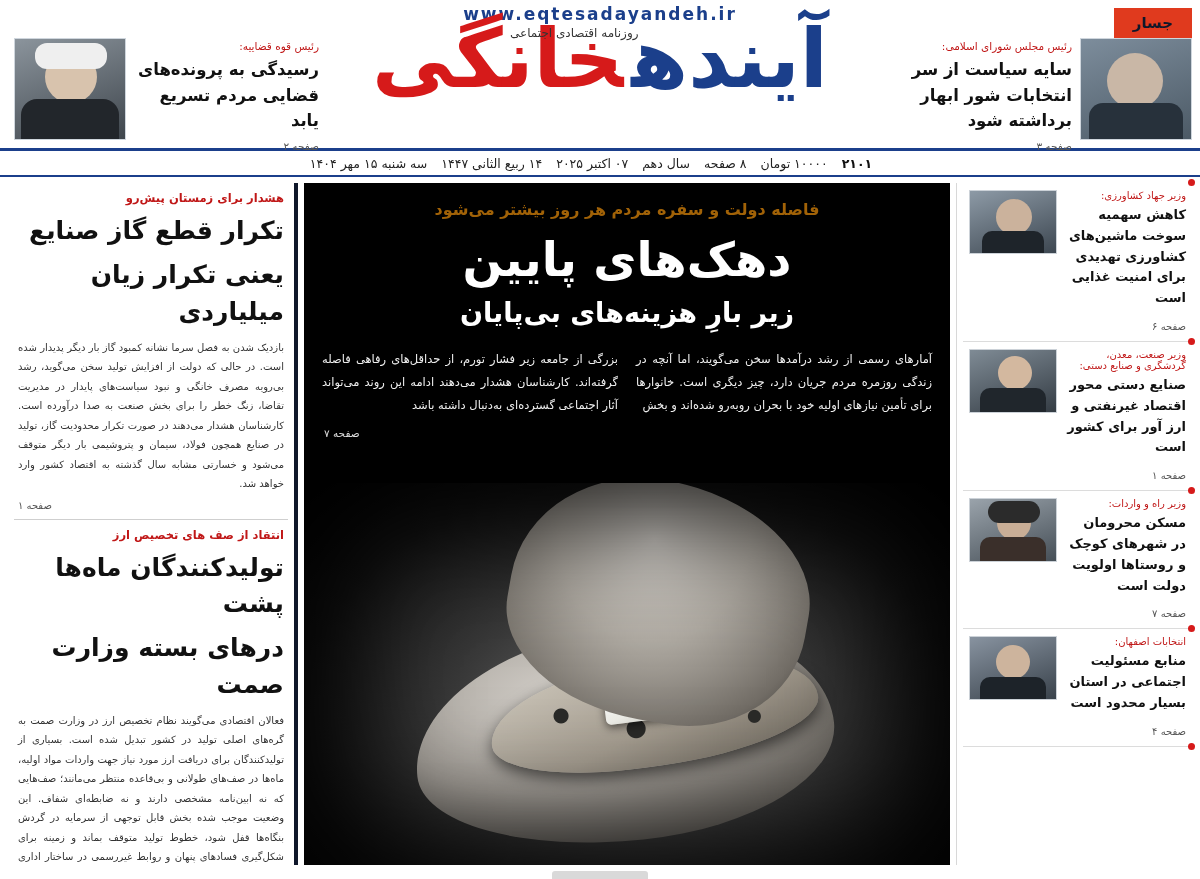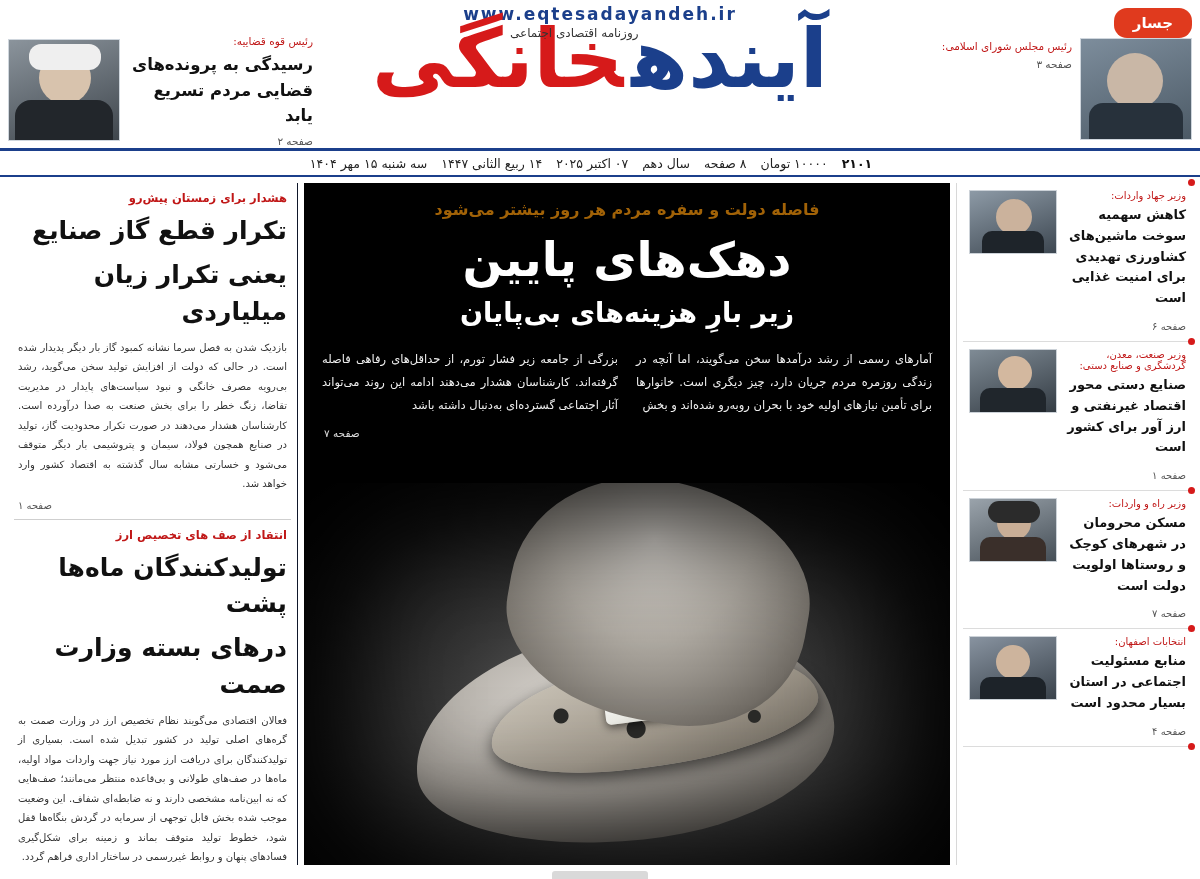--- a/index.html
+++ b/index.html
@@ -27,29 +27,29 @@
     letter-spacing:-2px;
   }
   .logo .blue{color:#1b3f8b;margin-left:8px;}
   .logo .red{color:#d61a1a;}
   .logo-sub{
     position:absolute;top:8px;left:50%;transform:translateX(-90px);
     font-size:12px;color:#333;writing-mode:horizontal-tb;
   }
   .kiosk-badge{
     position:absolute;top:8px;right:8px;width:78px;height:30px;
-    background:#e03a1e;color:#ffffff;font-size:15px;font-weight:bold;
-    display:flex;align-items:center;justify-content:center;border-radius:13px;
+    background:#e03a1e;color:#0f172a;font-size:15px;font-weight:bold;
+    display:flex;align-items:center;justify-content:center;border-radius:0;
   }
   .corner-story{
     position:absolute;top:38px;width:305px;height:104px;
     display:flex;gap:8px;
   }
   .corner-left{right:8px;}
-  .corner-right{left:8px;flex-direction:row-reverse;align-items:center;}
+  .corner-right{left:14px;flex-direction:row-reverse;}
   .corner-photo{
     width:110px;height:100px;flex:0 0 110px;background:#8a98a6;
     border:1px solid #cfd6dd;overflow:hidden;position:relative;
   }
   .corner-text{flex:1;text-align:right;padding-top:2px;}
   .corner-kicker{font-size:10.5px;color:#c01717;margin-bottom:5px;}
   .corner-title{font-size:16.5px;font-weight:bold;line-height:1.55;color:#111;}
   .corner-page{font-size:10.5px;color:#555;margin-top:6px;}
 
   .rule-blue{height:3px;background:#1b3f8b;width:1200px;}
@@ -145,21 +145,21 @@
   }
   .cheese{
     position:absolute;left:300px;bottom:150px;width:72px;height:40px;
     background:linear-gradient(160deg,#ffffff 0%,#efefe9 60%,#cfcfc7 100%);
     border-radius:5px;transform:rotate(-7deg);
     box-shadow:0 3px 8px rgba(0,0,0,.55);
   }
   .vignette{position:absolute;inset:0;box-shadow:inset 0 0 120px 40px rgba(0,0,0,.85);}
 
   
-  .col-left{width:284px;border-right:1px solid #0f172a;padding-right:6px;text-align:right;}
+  .col-left{width:284px;border-right:4px solid #0f172a;padding-right:6px;text-align:right;}
   .art{padding:4px 4px 8px;border-bottom:1px solid #cfcfcf;}
   .art:last-child{border-bottom:none;}
   .art-kicker{font-size:11.5px;color:#c01717;font-weight:bold;margin:4px 0 6px;}
   .art-title{font-size:25px;font-weight:bold;line-height:1.45;color:#111;margin-top:8px;}
   .art-body{font-size:10px;line-height:1.95;color:#333;text-align:justify;margin-top:8px;}
   .art-page{font-size:10px;color:#555;margin-top:6px;text-align:left;}
 
   .bottom-bar{position:absolute;bottom:0;left:0;width:1200px;height:14px;background:#fff;}
   .bottom-tab{
     position:absolute;bottom:0;left:50%;transform:translateX(-50%);
@@ -185,20 +185,21 @@
     </div>
 
     <div class="corner-story corner-left">
       <div class="corner-photo">
         <div style="position:absolute;inset:0;background:linear-gradient(160deg,#7d8d9c,#4c5a66);"></div>
         <div style="position:absolute;left:26px;top:14px;width:56px;height:56px;border-radius:50%;background:#c9b7a6;"></div>
         <div style="position:absolute;left:8px;top:64px;width:94px;height:40px;border-radius:14px 14px 0 0;background:#27313b;"></div>
       </div>
       <div class="corner-text">
         <div class="corner-kicker">رئیس مجلس شورای اسلامی:</div>
+        <div class="corner-title">سایه سیاست از سر انتخابات شور ابهار برداشته شود</div>
         <div class="corner-page">صفحه ۳</div>
       </div>
     </div>
 
     <div class="corner-story corner-right">
       <div class="corner-photo">
         <div style="position:absolute;inset:0;background:linear-gradient(160deg,#8b949c,#3f464d);"></div>
         <div style="position:absolute;left:30px;top:12px;width:52px;height:52px;border-radius:50%;background:#d8c3ad;"></div>
         <div style="position:absolute;left:20px;top:4px;width:72px;height:26px;border-radius:12px;background:#efefef;"></div>
         <div style="position:absolute;left:6px;top:60px;width:98px;height:44px;border-radius:16px 16px 0 0;background:#22262b;"></div>
@@ -224,21 +225,21 @@
   </div>
 
   <div class="content">
 
     <div class="col col-right">
 
       <div class="side-item">
         <div class="dot"></div>
         <div class="side-row">
           <div class="side-text">
-            <div class="side-kicker">وزیر جهاد واردات:</div>
+            <div class="side-kicker">وزیر جهاد کشاورزی:</div>
             <div class="side-title">کاهش سهمیه سوخت ماشین‌های کشاورزی تهدیدی برای امنیت غذایی است</div>
             <div class="side-page">صفحه ۶</div>
           </div>
           <div class="side-photo">
             <div style="position:absolute;inset:0;background:linear-gradient(160deg,#8d9aa6,#3d4751);"></div>
             <div style="position:absolute;left:26px;top:8px;width:36px;height:36px;border-radius:50%;background:#cbb29c;"></div>
             <div style="position:absolute;left:12px;top:40px;width:62px;height:24px;border-radius:10px 10px 0 0;background:#1e242a;"></div>
           </div>
         </div>
       </div>

